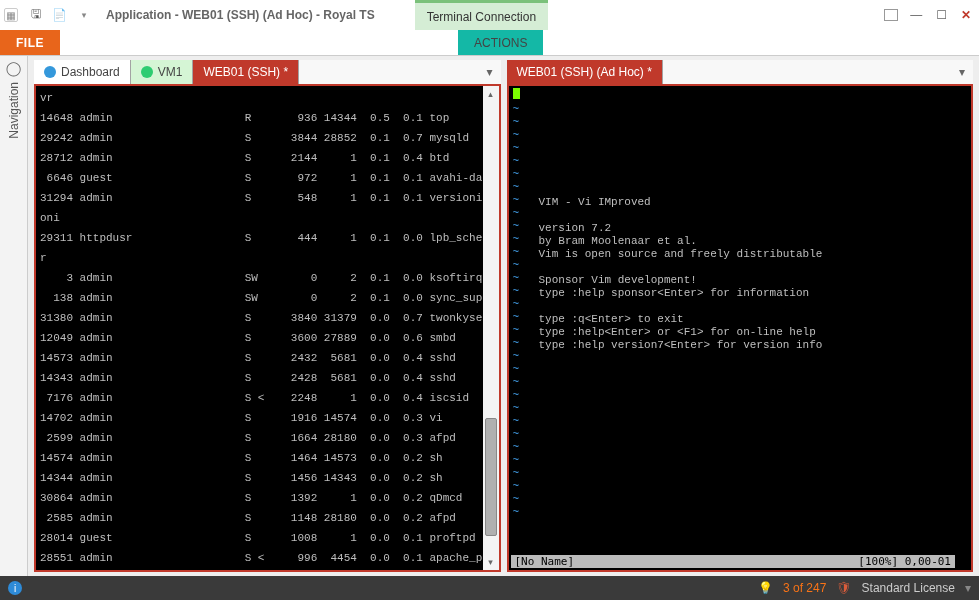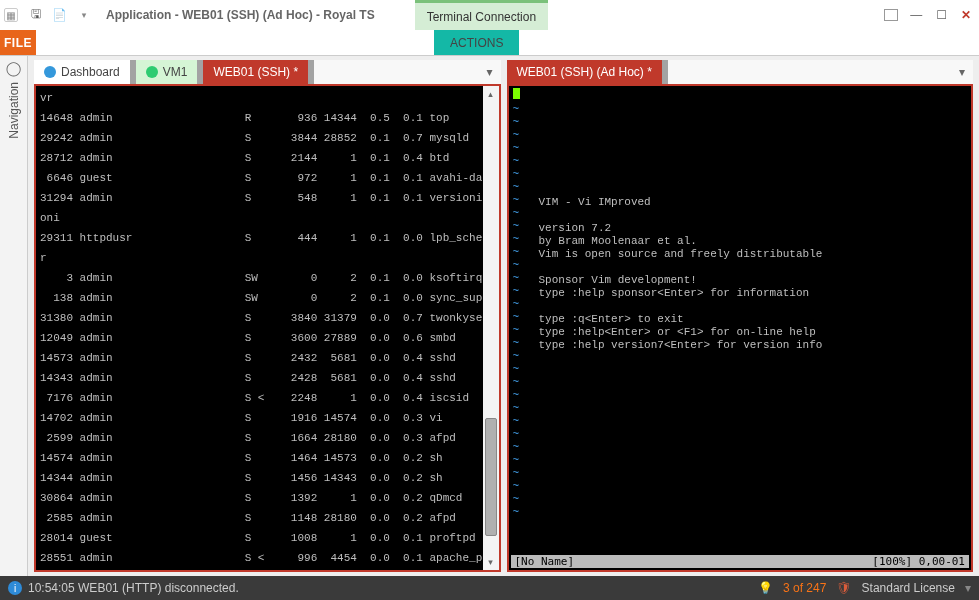--- a/index.html
+++ b/index.html
@@ -8,33 +8,33 @@
   .titlebar .badge { width: 14px; height: 14px; border: 1px solid #ccc; border-radius: 2px; margin-right: 6px; display:inline-flex;align-items:center;justify-content:center;font-size:10px;color:#888; }
   .titlebar .ico { width: 20px; height: 20px; display:inline-flex; align-items:center; justify-content:center; color:#555; margin: 0 2px;}
   .titlebar .apptitle { flex: 0 0 auto; color:#666; margin-left: 10px; font-size: 12px; font-weight: bold; }
   .titlebar .spacer { flex: 1; }
   .titlebar .context-tab { background: #d5edd5; border-top: 3px solid #7ac17a; height: 30px; display:flex; align-items:center; padding: 0 12px; margin-left: 40px; color:#333;}
   .winctrl { display:flex; gap: 14px; margin-left: 10px; margin-right: 4px; color:#666; }
   .winctrl span.close { color:#c0392b; font-weight:bold;}
   .winctrl span { cursor:pointer; }
 
   .menubar { height: 26px; display:flex; align-items:stretch; background:#fff; border-bottom:1px solid #ccc; }
-  .menubar .file { background:#e8651b; color:#fff; padding: 0 4px; display:flex; align-items:center; font-weight:600; letter-spacing: .5px;}
+  .menubar .file { background:#e8651b; color:#fff; padding: 0 16px; display:flex; align-items:center; font-weight:600; letter-spacing: .5px;}
   .menubar .item { padding: 0 14px; display:flex; align-items:center; color:#444; cursor:pointer;margin-top:45px; }
   .menubar .actions { background:#14b8a6; padding: 0 16px; display:flex; align-items:center; color:#444; }
 
   .body { display:flex; height: calc(600px - 30px - 26px - 24px); background:#eee; }
   .navstrip { width: 28px; background:#f3f3f3; border-right:1px solid #ccc; display:flex; flex-direction:column; align-items:center; padding-top:4px;}
   .navstrip .nicon { font-size:14px; color:#666; margin-bottom:4px;}
   .navstrip .navlabel { writing-mode: vertical-rl; transform: rotate(180deg); color:#555; font-size:12px; margin-top:2px;}
 
   .panes { flex:1; display:flex; gap:6px; padding: 4px 6px; overflow:hidden; }
   .pane { flex:1; display:flex; flex-direction:column; min-width:0; }
   .tabbar { height: 24px; display:flex; align-items:stretch; background:#f8f8f8; }
-  .tab { display:flex; align-items:center; padding: 0 10px; gap:5px; border-right:6px solid #a3a3a3; font-size:12px; cursor:pointer; }
+  .tab { display:flex; align-items:center; padding: 0 10px; gap:5px; border-right:1px solid #a3a3a3; font-size:12px; cursor:pointer; }
   .tab .tico { width:12px; height:12px; border-radius:50%; display:inline-block; }
   .tab.active { background:#c0392b; color:#fff;flex-direction:column; }
   .tab.dash { background:#fff; color:#444; }
   .tab.dash .tico { background:#3498db; }
   .tab.vm { background:#d5f5d5; color:#444; }
   .tab.vm .tico { background:#2ecc71; }
   .tab.active .tico-ssh { width:12px;height:10px;background:#fff;display:inline-block;border-radius:1px;position:relative;}
   .tab .xbtn { margin-left:6px; font-weight:bold; cursor:pointer;}
   .tabdrop { margin-left:auto; padding:0 8px; display:flex; align-items:center; color:#666; }
 
@@ -199,32 +199,31 @@
 <span class="tl">~</span>
 <span class="tl">~</span>
 <span class="tl">~</span>
 <span class="tl">~</span>
 <span class="tl">~</span>
 <span class="tl">~</span>
 <span class="tl">~</span>
 <span class="tl">~</span>
 <span class="tl">~</span></div>
       <div class="vim center-block" style="position: absolute; left: 30px; right: 8px; top: 110px;">VIM - Vi IMproved<br><br>version 7.2<br>by Bram Moolenaar et al.<br>Vim is open source and freely distributable<br><br>Sponsor Vim development!<br>type  :help sponsor&lt;Enter&gt;    for information<br><br>type  :q&lt;Enter&gt;               to exit<br>type  :help&lt;Enter&gt;  or  &lt;F1&gt;  for on-line help<br>type  :help version7&lt;Enter&gt;   for version info</div>
-          <div class="term-status" style="position: absolute; left: 2px; right: 2px; bottom: 2px;">
+          <div class="term-status" style="position: absolute; left: 2px; right: 16px; bottom: 2px;">
             <span>[No Name]</span>
             <span class="r">[100%]   0,00-01</span>
           </div>
         </div>
     </div>
   </div>
 </div>
 
 <div class="statusbar">
   <span class="info-ico">i</span>
-  <span>10:54:05 WEB01 (HTTP) disconnected.</span>
   <div class="right">
     <span class="bulb">💡</span>
     <span class="bulb" style="color:#f97316;">3 of 247</span>
     <span class="shield">🛡</span>
     <span>Standard License</span>
     <span class="chev">▾</span>
   </div>
 </div>
 
 </body></html>

